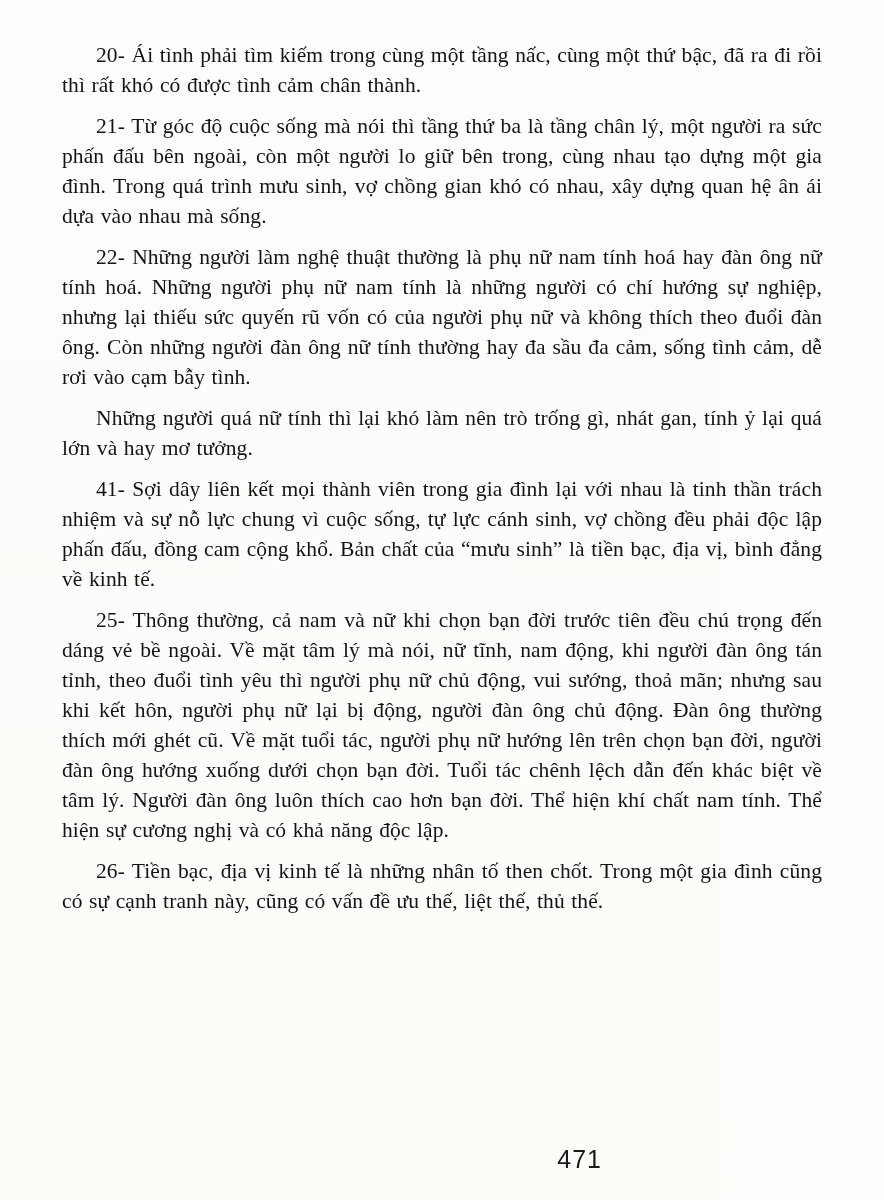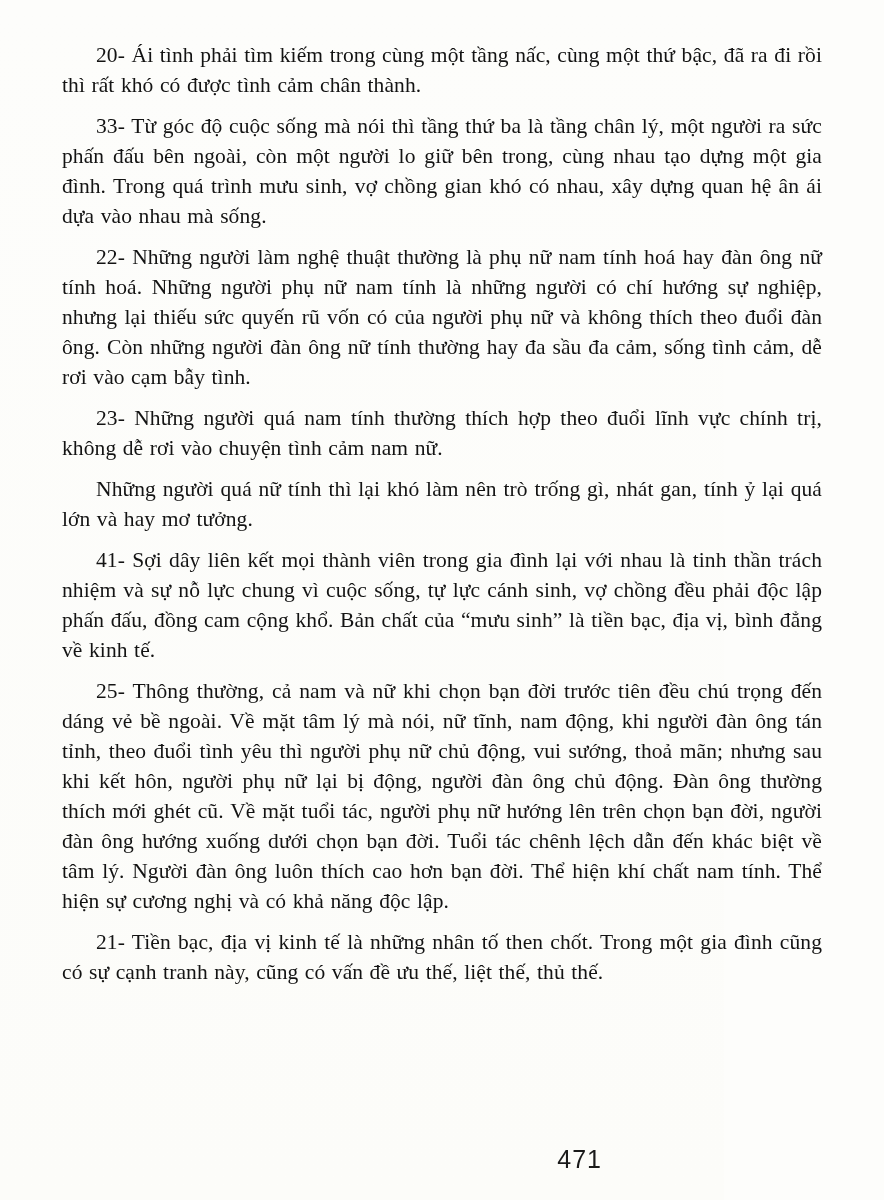--- a/index.html
+++ b/index.html
@@ -49,22 +49,21 @@
     letter-spacing: 1px;
     margin-left: 12px;
   }
 </style>
 </head>
 <body>
 
 <div class="page">
   <div class="text-block">
     <p>20- Ái tình phải tìm kiếm trong cùng một tầng nấc, cùng một thứ bậc, đã ra đi rồi thì rất khó có được tình cảm chân thành.</p>
-    <p>33- Từ góc độ cuộc sống mà nói thì tầng thứ ba là tầng chân lý, một người ra sức phấn đấu bên ngoài, còn một người lo giữ bên trong, cùng nhau tạo dựng một gia đình. Trong quá trình mưu sinh, vợ chồng gian khó có nhau, xây dựng quan hệ ân ái dựa vào nhau mà sống.</p>
+    <p>21- Từ góc độ cuộc sống mà nói thì tầng thứ ba là tầng chân lý, một người ra sức phấn đấu bên ngoài, còn một người lo giữ bên trong, cùng nhau tạo dựng một gia đình. Trong quá trình mưu sinh, vợ chồng gian khó có nhau, xây dựng quan hệ ân ái dựa vào nhau mà sống.</p>
     <p>22- Những người làm nghệ thuật thường là phụ nữ nam tính hoá hay đàn ông nữ tính hoá. Những người phụ nữ nam tính là những người có chí hướng sự nghiệp, nhưng lại thiếu sức quyến rũ vốn có của người phụ nữ và không thích theo đuổi đàn ông. Còn những người đàn ông nữ tính thường hay đa sầu đa cảm, sống tình cảm, dễ rơi vào cạm bẫy tình.</p>
-    <p>23- Những người quá nam tính thường thích hợp theo đuổi lĩnh vực chính trị, không dễ rơi vào chuyện tình cảm nam nữ.</p>
     <p>Những người quá nữ tính thì lại khó làm nên trò trống gì, nhát gan, tính ỷ lại quá lớn và hay mơ tưởng.</p>
     <p>41- Sợi dây liên kết mọi thành viên trong gia đình lại với nhau là tinh thần trách nhiệm và sự nỗ lực chung vì cuộc sống, tự lực cánh sinh, vợ chồng đều phải độc lập phấn đấu, đồng cam cộng khổ. Bản chất của “mưu sinh” là tiền bạc, địa vị, bình đẳng về kinh tế.</p>
     <p>25- Thông thường, cả nam và nữ khi chọn bạn đời trước tiên đều chú trọng đến dáng vẻ bề ngoài. Về mặt tâm lý mà nói, nữ tĩnh, nam động, khi người đàn ông tán tỉnh, theo đuổi tình yêu thì người phụ nữ chủ động, vui sướng, thoả mãn; nhưng sau khi kết hôn, người phụ nữ lại bị động, người đàn ông chủ động. Đàn ông thường thích mới ghét cũ. Về mặt tuổi tác, người phụ nữ hướng lên trên chọn bạn đời, người đàn ông hướng xuống dưới chọn bạn đời. Tuổi tác chênh lệch dẫn đến khác biệt về tâm lý. Người đàn ông luôn thích cao hơn bạn đời. Thể hiện khí chất nam tính. Thể hiện sự cương nghị và có khả năng độc lập.</p>
-    <p>21- Tiền bạc, địa vị kinh tế là những nhân tố then chốt. Trong một gia đình cũng có sự cạnh tranh này, cũng có vấn đề ưu thế, liệt thế, thủ thế.</p>
+    <p>26- Tiền bạc, địa vị kinh tế là những nhân tố then chốt. Trong một gia đình cũng có sự cạnh tranh này, cũng có vấn đề ưu thế, liệt thế, thủ thế.</p>
   </div>
   <div class="page-number">471</div>
 </div>
 
 </body></html>

